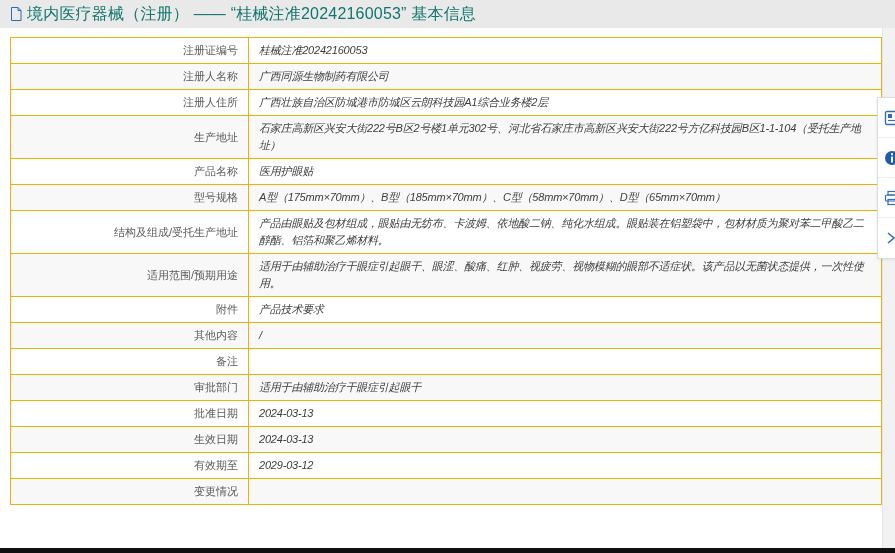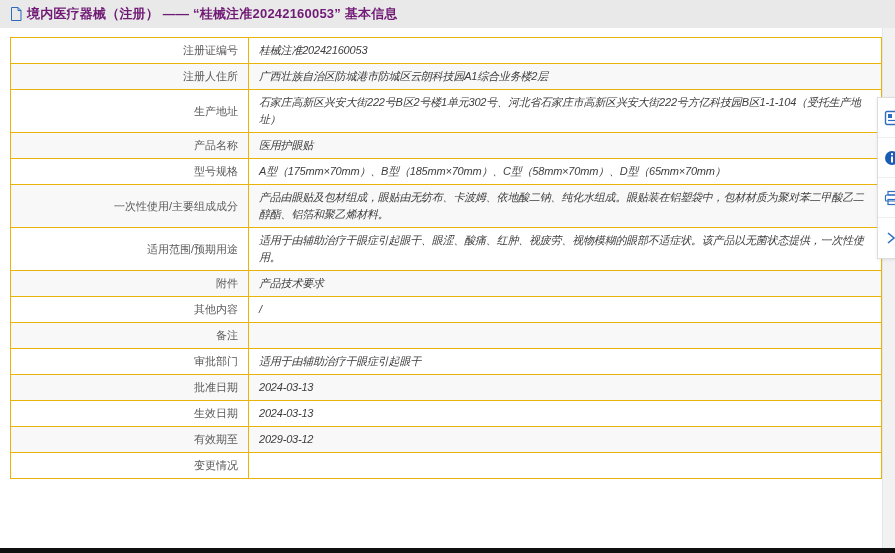--- a/index.html
+++ b/index.html
@@ -5,21 +5,21 @@
   * { margin:0; padding:0; box-sizing:border-box; }
   html,body { width:895px; height:553px; overflow:hidden; background:#fff;
     font-family:"Liberation Sans","DejaVu Sans",sans-serif; }
 
   
   .header-bar{
     position:absolute; left:0; top:0; width:895px; height:28px;
     background:#e9e9e9; display:flex; align-items:center; padding-left:10px;
   }
   .header-bar .doc-icon{ display:inline-flex; margin-right:5px; }
-  .header-title{ color:#701a75; font-size:13px; font-weight:700; letter-spacing:0.2px; white-space:nowrap; }
+  .header-title{ color:#0f766e; font-size:16px; font-weight:400; letter-spacing:0.2px; white-space:nowrap; }
 
   
   .scroll-track{
     position:absolute; right:0; top:28px; width:13px; height:520px;
     background:#f2f2f2; border-left:1px solid #e6e6e6;
   }
 
   
   .info-table{
     position:absolute; left:10px; top:37px; width:872px;
@@ -69,37 +69,41 @@
 
 <div class="scroll-track"></div>
 
 <table class="info-table">
   <tbody id="table-body">
       <tr>
         <td class="lbl">注册证编号</td>
         <td class="val">桂械注准20242160053</td>
       </tr>
       <tr>
+        <td class="lbl">注册人名称</td>
+        <td class="val">广西同源生物制药有限公司</td>
+      </tr>
+      <tr>
         <td class="lbl">注册人住所</td>
         <td class="val">广西壮族自治区防城港市防城区云朗科技园A1综合业务楼2层</td>
       </tr>
       <tr>
         <td class="lbl">生产地址</td>
         <td class="val">石家庄高新区兴安大街222号B区2号楼1单元302号、河北省石家庄市高新区兴安大街222号方亿科技园B区1-1-104（受托生产地址）</td>
       </tr>
       <tr>
         <td class="lbl">产品名称</td>
         <td class="val">医用护眼贴</td>
       </tr>
       <tr>
         <td class="lbl">型号规格</td>
         <td class="val">A型（175mm×70mm）、B型（185mm×70mm）、C型（58mm×70mm）、D型（65mm×70mm）</td>
       </tr>
       <tr>
-        <td class="lbl">一次性使用/主要组成成分</td>
+        <td class="lbl">结构及组成/受托生产地址</td>
         <td class="val">产品由眼贴及包材组成，眼贴由无纺布、卡波姆、依地酸二钠、纯化水组成。眼贴装在铝塑袋中，包材材质为聚对苯二甲酸乙二醇酯、铝箔和聚乙烯材料。</td>
       </tr>
       <tr>
         <td class="lbl">适用范围/预期用途</td>
         <td class="val">适用于由辅助治疗干眼症引起眼干、眼涩、酸痛、红肿、视疲劳、视物模糊的眼部不适症状。该产品以无菌状态提供，一次性使用。</td>
       </tr>
       <tr>
         <td class="lbl">附件</td>
         <td class="val">产品技术要求</td>
       </tr>

